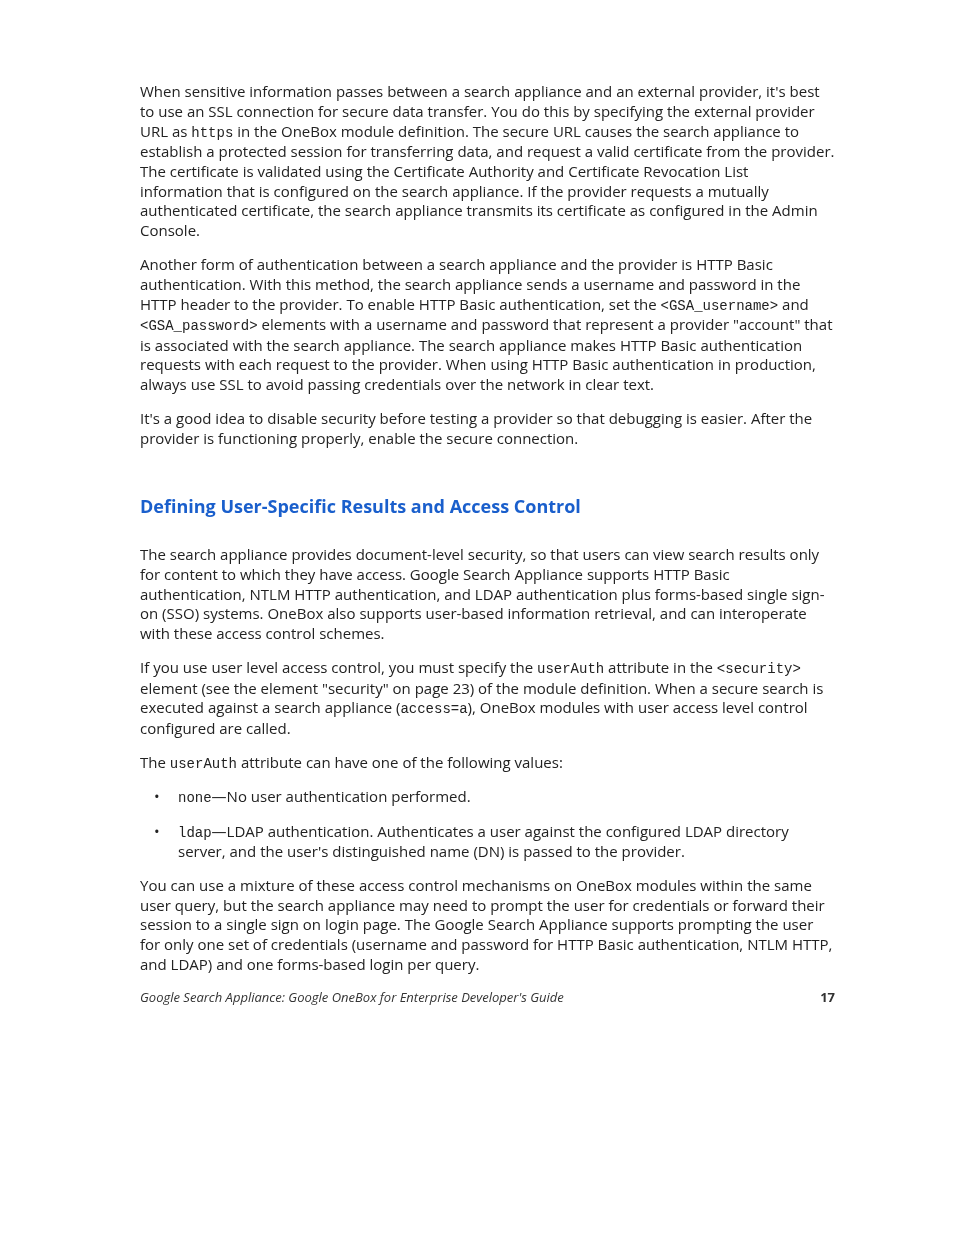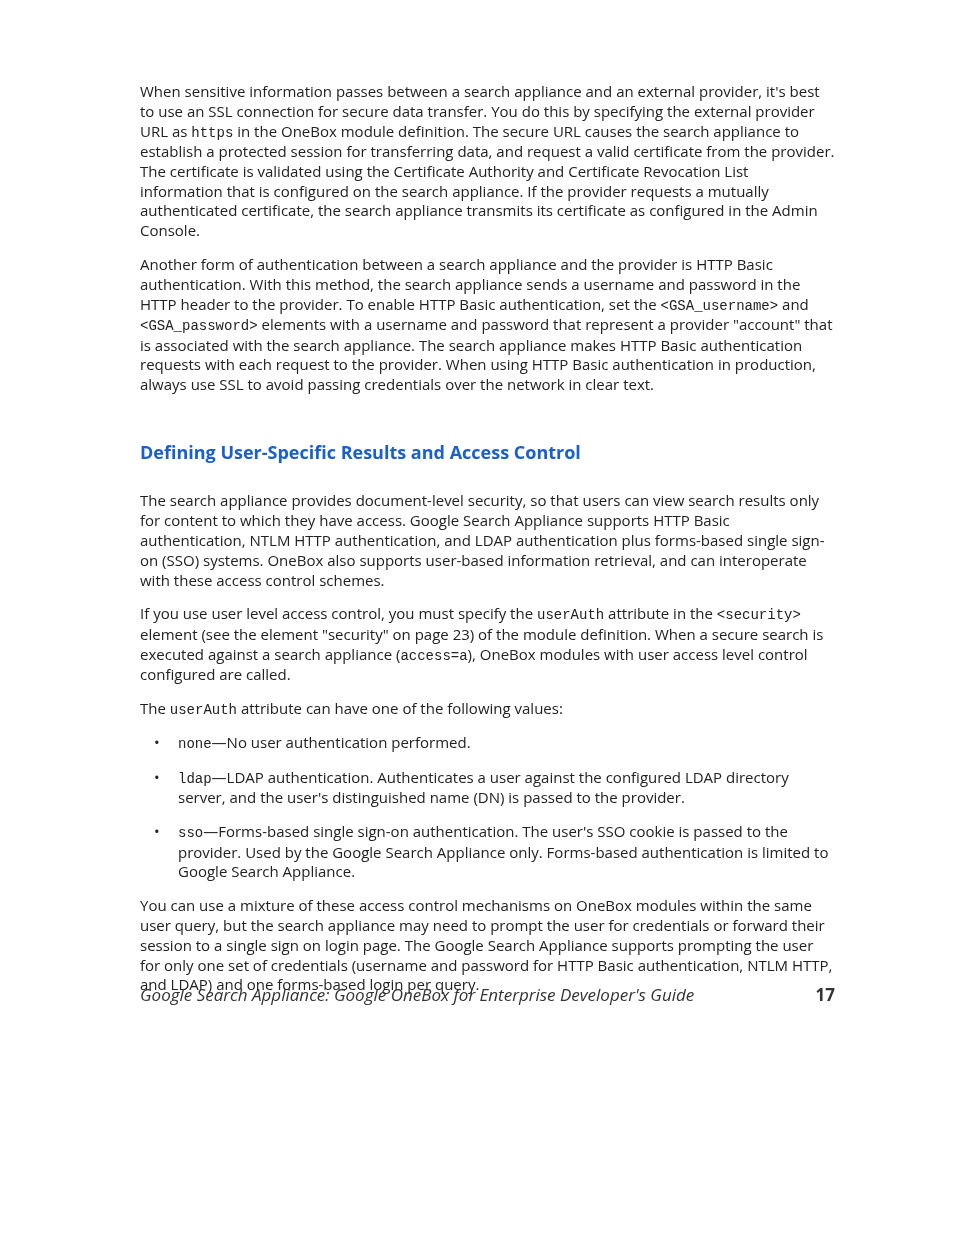--- a/index.html
+++ b/index.html
@@ -60,21 +60,21 @@
     color: #222;
   }
   .footer {
     position: absolute;
     left: 140px;
     right: 119px;
     bottom: 66px;
     display: flex;
     justify-content: space-between;
     align-items: center;
-    font-size: 17px;
+    font-size: 13px;
     color: #333;
   }
   .footer .title {
     font-style: italic;
   }
   .footer .pnum {
     font-weight: 700;
   }
   em.ref { font-style: italic; }
 </style>
@@ -84,43 +84,41 @@
 <div class="page">
 
   <p>
     <span>When sensitive information passes between a search appliance and an external provider, it's best to use an SSL connection for secure data transfer. You do this by specifying the external provider URL as </span><span class="mono">https</span><span> in the OneBox module definition. The secure URL causes the search appliance to establish a protected session for transferring data, and request a valid certificate from the provider. The certificate is validated using the Certificate Authority and Certificate Revocation List information that is configured on the search appliance. If the provider requests a mutually authenticated certificate, the search appliance transmits its certificate as configured in the Admin Console.</span>
   </p>
 
   <p>
     <span>Another form of authentication between a search appliance and the provider is HTTP Basic authentication. With this method, the search appliance sends a username and password in the HTTP header to the provider. To enable HTTP Basic authentication, set the </span><span class="mono">&lt;GSA_username&gt;</span><span> and </span><span class="mono">&lt;GSA_password&gt;</span><span> elements with a username and password that represent a provider "account" that is associated with the search appliance. The search appliance makes HTTP Basic authentication requests with each request to the provider. When using HTTP Basic authentication in production, always use SSL to avoid passing credentials over the network in clear text.</span>
   </p>
 
+  <p>It's a good idea to disable security before testing a provider so that debugging is easier. After the provider is functioning properly, enable the secure connection.</p>
 
   <h2 class="section">Defining User-Specific Results and Access Control</h2>
 
   <p>The search appliance provides document-level security, so that users can view search results only for content to which they have access. Google Search Appliance supports HTTP Basic authentication, NTLM HTTP authentication, and LDAP authentication plus forms-based single sign-on (SSO) systems. OneBox also supports user-based information retrieval, and can interoperate with these access control schemes.</p>
 
   <p>
     <span>If you use user level access control, you must specify the </span><span class="mono">userAuth</span><span> attribute in the </span><span class="mono">&lt;security&gt;</span><span> element (see the element "security" on page 23) of the module definition. When a secure search is executed against a search appliance (</span><span class="mono">access=a</span><span>), OneBox modules with user access level control configured are called.</span>
   </p>
 
   <p>
     <span>The </span><span class="mono">userAuth</span><span> attribute can have one of the following values:</span>
   </p>
 
   <ul class="bullets">
     <li>
       <span class="mono">none</span><span>—No user authentication performed.</span>
     </li>
     <li>
       <span class="mono">ldap</span><span>—LDAP authentication. Authenticates a user against the configured LDAP directory server, and the user's distinguished name (DN) is passed to the provider.</span>
     </li>
-    <li>
-      <span class="mono">sso</span><span>—Forms-based single sign-on authentication. The user's SSO cookie is passed to the provider. Used by the Google Search Appliance only. Forms-based authentication is limited to Google Search Appliance.</span>
-    </li>
   </ul>
 
   <p>You can use a mixture of these access control mechanisms on OneBox modules within the same user query, but the search appliance may need to prompt the user for credentials or forward their session to a single sign on login page. The Google Search Appliance supports prompting the user for only one set of credentials (username and password for HTTP Basic authentication, NTLM HTTP, and LDAP) and one forms-based login per query.</p>
 
 
   <div class="footer">
     <span class="title">Google Search Appliance: Google OneBox for Enterprise Developer's Guide</span>
     <span class="pnum">17</span>
   </div>
 

